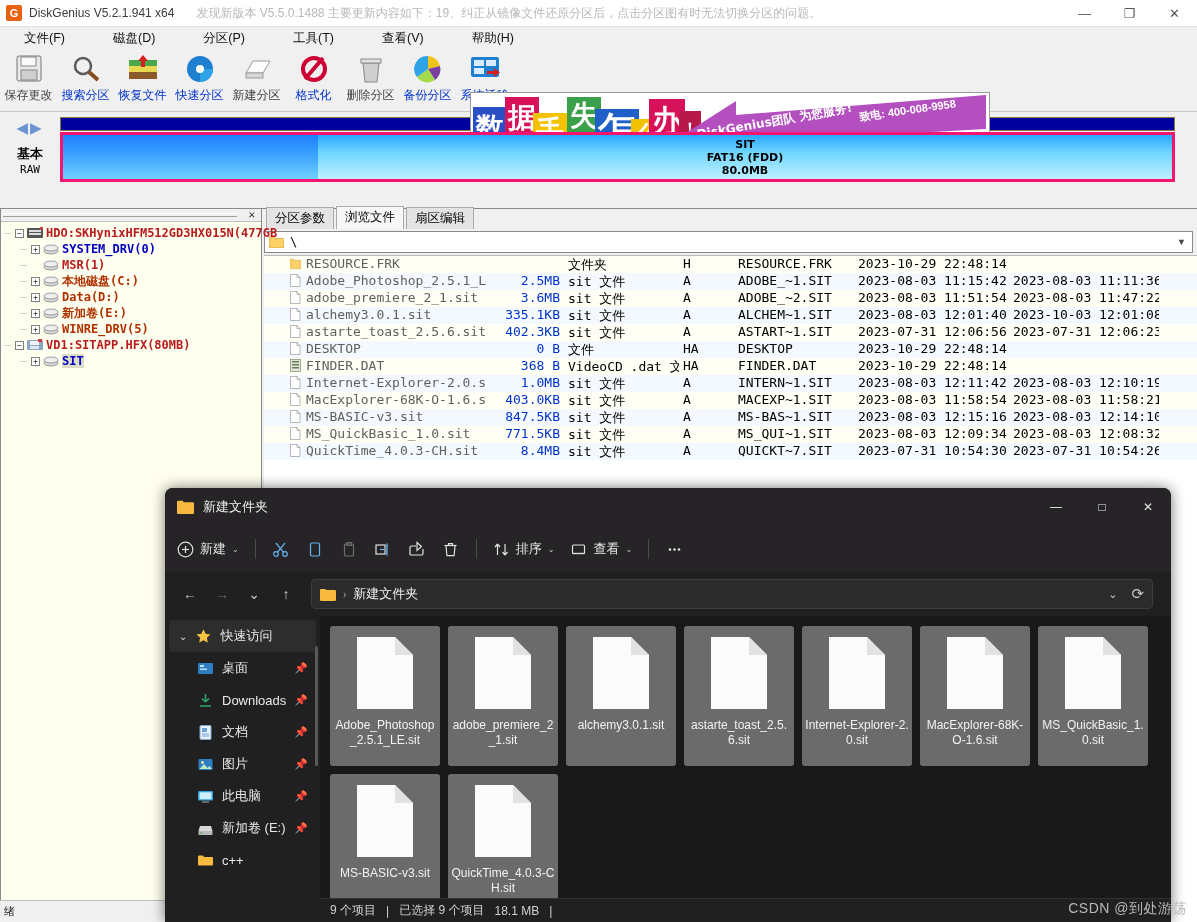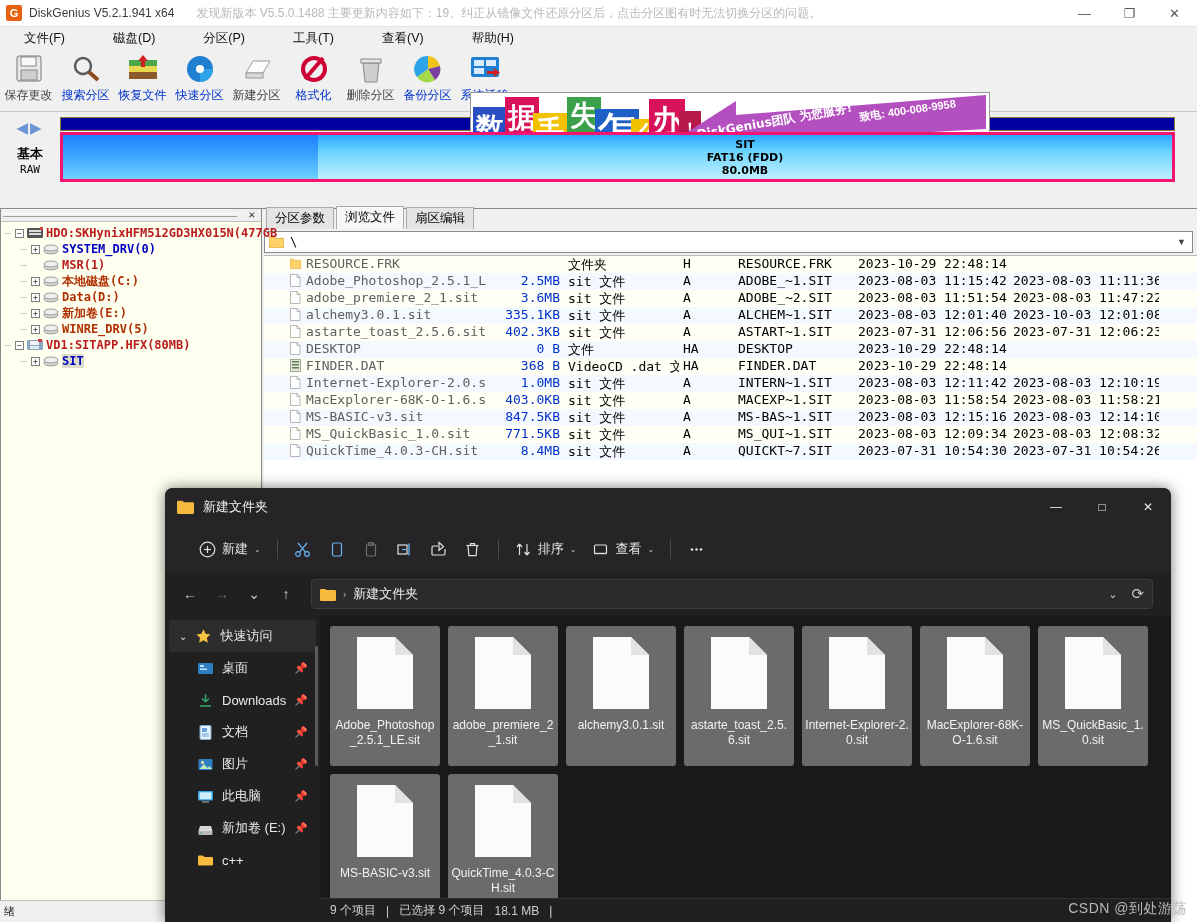--- a/index.html
+++ b/index.html
@@ -140,21 +140,21 @@
   }
   .ex-title { height:38px; background:#272428; display:flex; align-items:center;
               padding-left:12px; flex:0 0 auto; }
   .ex-title .ficon { width:17px; height:14px; margin-right:9px; }
   .ex-title .ttxt { font-size:13px; color:#f0f0f0; }
   .ex-wbtns { margin-left:auto; display:flex; height:38px; }
   .ex-wbtn { width:46px; display:flex; align-items:center; justify-content:center;
              color:#e8e8e8; font-size:12px; }
 
   .ex-toolbar { height:46px; background:#272428; display:flex; align-items:center;
-                padding:0 26px; flex:0 0 auto; }
+                padding:0 4px; flex:0 0 auto; }
   .tbi { height:32px; min-width:34px; border-radius:5px; display:flex; align-items:center;
          justify-content:center; gap:6px; padding:0 8px; color:#e6e6e6; }
   .tbi .lb { font-size:13px; }
   .tb-sep { width:1px; height:20px; background:#4a4a4a; margin:0 8px; }
   .chev { font-size:8px; color:#c9c9c9; }
 
   .ex-nav { height:44px; background:#202020; display:flex; align-items:center;
             padding:0 10px; gap:2px; flex:0 0 auto; }
   .navbtn { width:30px; height:30px; display:flex; align-items:center; justify-content:center;
             color:#c8c8c8; font-size:14px; border-radius:4px; }

